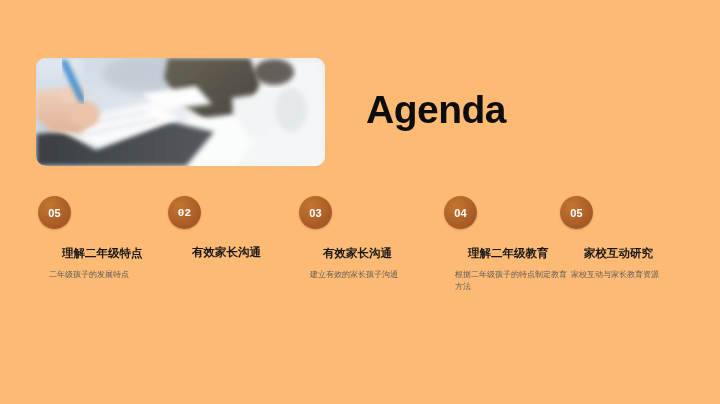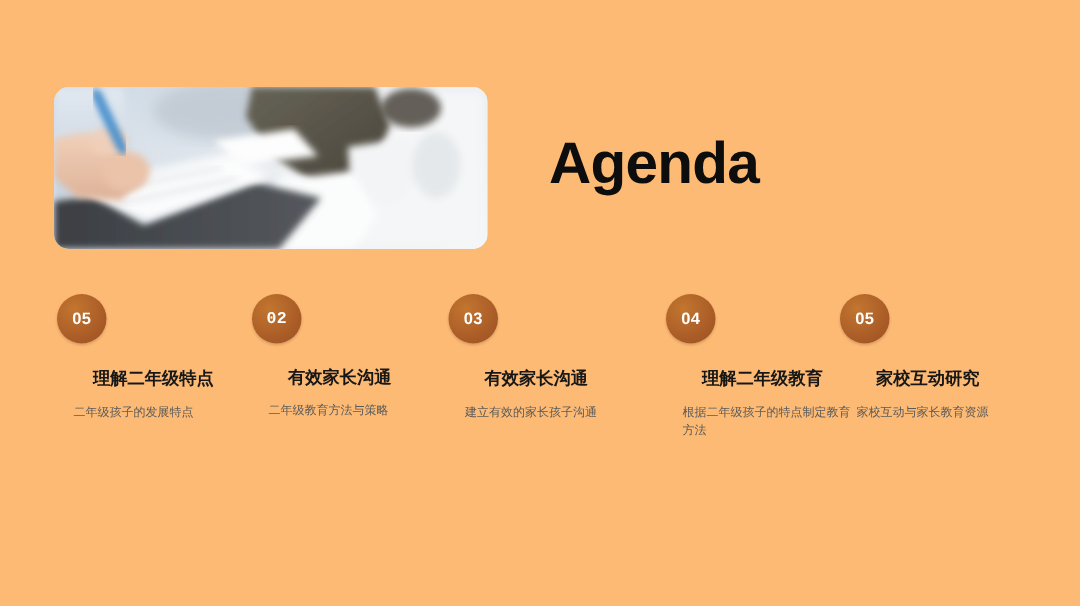--- a/index.html
+++ b/index.html
@@ -185,21 +185,20 @@
 
     <div class="agenda-item i0">
       <div class="badge">05</div>
       <div class="item-title">理解二年级特点</div>
       <div class="item-desc">二年级孩子的发展特点</div>
     </div>
 
     <div class="agenda-item i1">
       <div class="badge">02</div>
       <div class="item-title">有效家长沟通</div>
-      <div class="item-desc">二年级教育方法与策略</div>
     </div>
 
     <div class="agenda-item i2">
       <div class="badge">03</div>
       <div class="item-title">有效家长沟通</div>
       <div class="item-desc">建立有效的家长孩子沟通</div>
     </div>
 
     <div class="agenda-item i3">
       <div class="badge">04</div>

